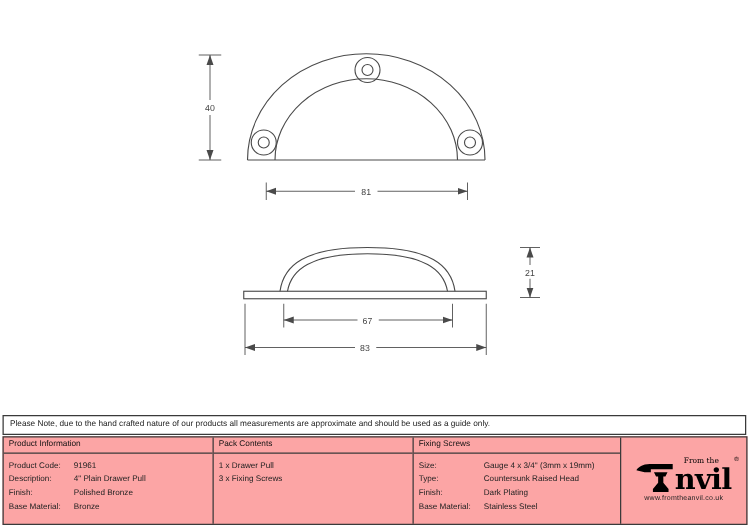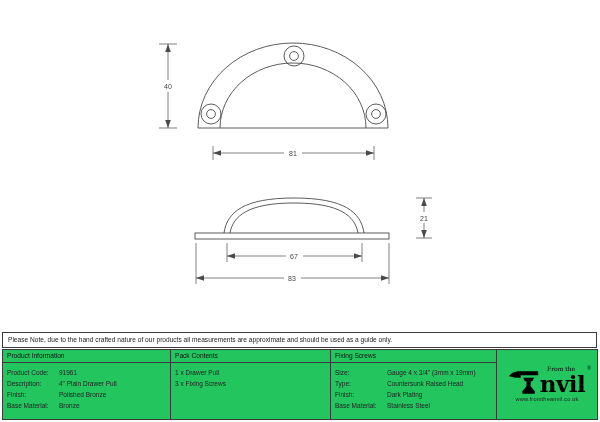--- a/index.html
+++ b/index.html
@@ -11,21 +11,21 @@
   .drawing svg{display:block;}
   .dim-text{font-family:"Liberation Sans",sans-serif;font-size:7px;fill:#444;}
 
   
   .notice{position:absolute;left:2px;top:332px;width:588px;height:14px;
           border:1px solid #3a3a3a;font-size:6.6px;line-height:14px;
           padding-left:5px;color:#222;background:#fff;white-space:nowrap;}
 
   
   .spec-table{position:absolute;left:2px;top:349px;width:594px;height:69px;
-              border:1px solid #3a3a3a;display:flex;background:#22c55e;}
+              border:1px solid #3a3a3a;display:flex;background:#fca5a5;}
   .col{height:100%;box-sizing:border-box;}
   .col-border{border-right:1px solid #3a3a3a;}
   .col1{width:168px;}
   .col2{width:160px;}
   .col3{width:166px;}
   .col4{flex:1;display:flex;align-items:center;justify-content:center;}
   .col-header{height:12px;border-bottom:1px solid #3a3a3a;font-size:6.6px;
               line-height:12px;padding-left:4px;color:#111;}
   .col-body{padding:4px 4px 0 4px;}
   .spec-row{display:flex;font-size:6.5px;line-height:11px;color:#222;}

